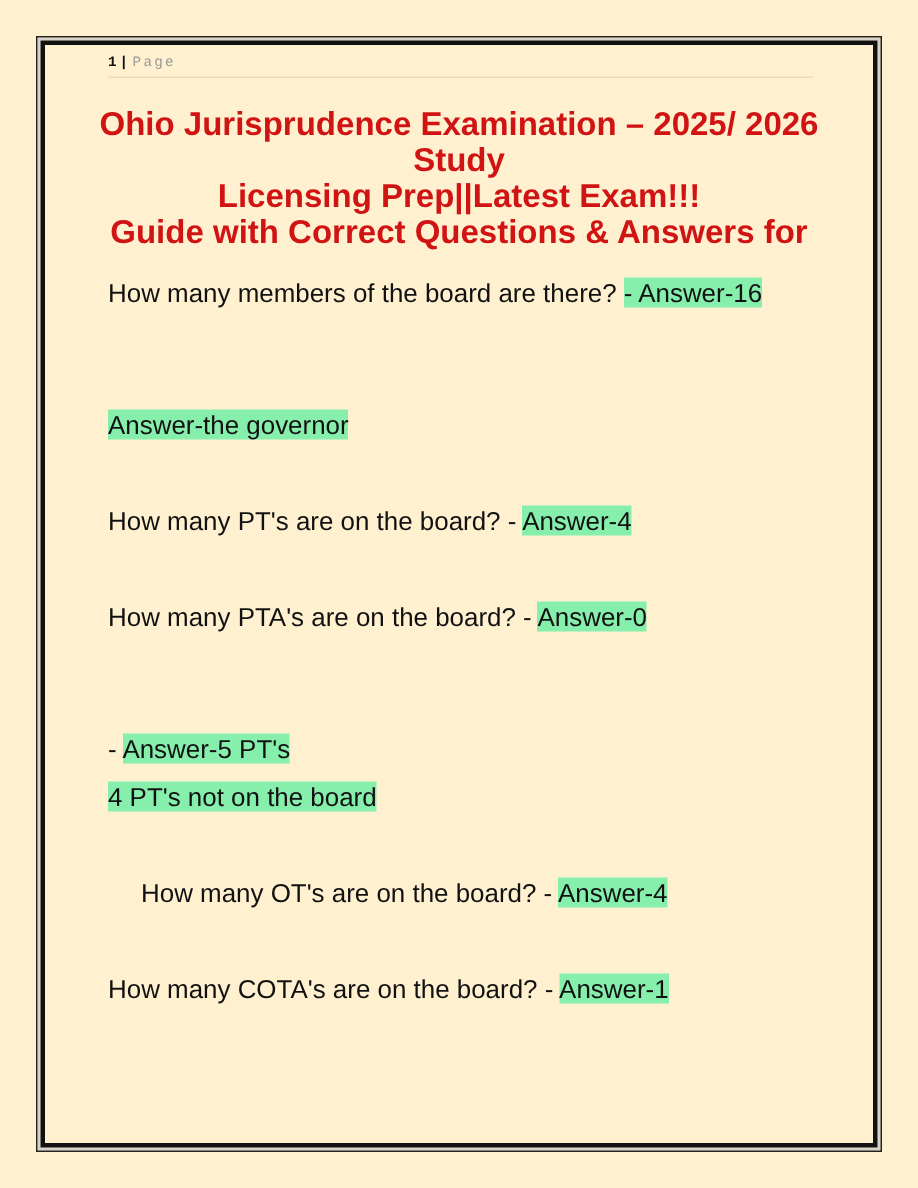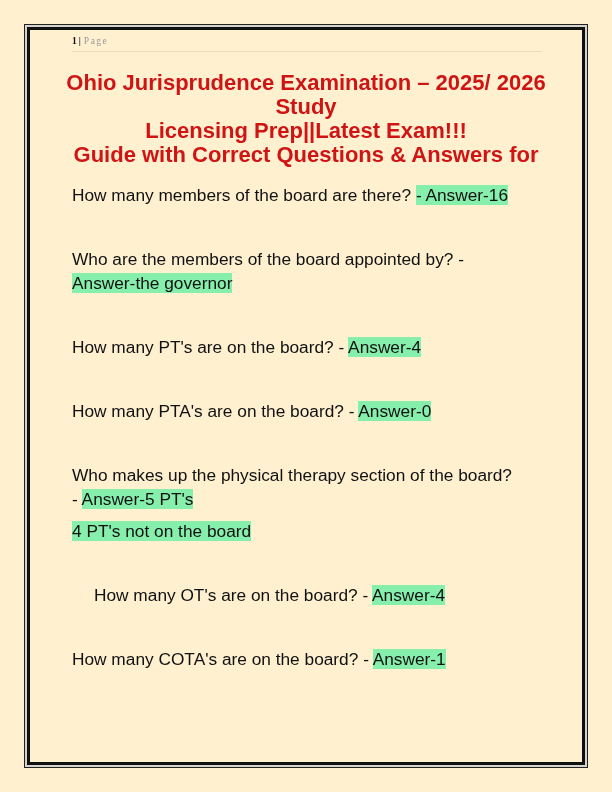--- a/index.html
+++ b/index.html
@@ -31,21 +31,21 @@
       height: 732px;
       border: 3px solid #111;
     }
     .page-header {
       position: absolute;
       left: 72px;
       top: 36px;
       font-size: 9.5px;
       color: #999;
       letter-spacing: 1.5px;
-      font-family: Liberation Serif, serif;
+      font-family: Liberation Mono, monospace;
     }
     .page-header .num {
       color: #111;
       font-weight: bold;
       letter-spacing: 0;
     }
     .page-header .bar {
       color: #111;
       font-weight: bold;
       letter-spacing: 0;
@@ -100,34 +100,34 @@
   <span class="line">Ohio Jurisprudence Examination – 2025/ 2026 Study</span>
   <span class="line">Licensing Prep||Latest Exam!!!</span>
   <span class="line">Guide with Correct Questions &amp; Answers for</span>
 </div>
 
 <div class="qa" style="top:183px;">
   <span>How many members of the board are there? </span><span class="hl">- Answer-16</span>
 </div>
 
 <div class="qa" style="top:247px;">
-  <span>Who are the members of the board appointed by? -</span><br>
+  <br>
   <span class="hl">Answer-the governor</span>
 </div>
 
 <div class="qa" style="top:335px;">
   <span>How many PT's are on the board? - </span><span class="hl">Answer-4</span>
 </div>
 
 <div class="qa" style="top:399px;">
   <span>How many PTA's are on the board? - </span><span class="hl">Answer-0</span>
 </div>
 
 <div class="qa" style="top:463px;">
-  <span>Who makes up the physical therapy section of the board?</span><br>
+  <br>
   <span>- </span><span class="hl">Answer-5 PT's</span>
 </div>
 <div class="qa" style="top:519px;">
   <span class="hl">4 PT's not on the board</span>
 </div>
 
 <div class="qa" style="top:583px;margin-left:22px;">
   <span>How many OT's are on the board? - </span><span class="hl">Answer-4</span>
 </div>
 

